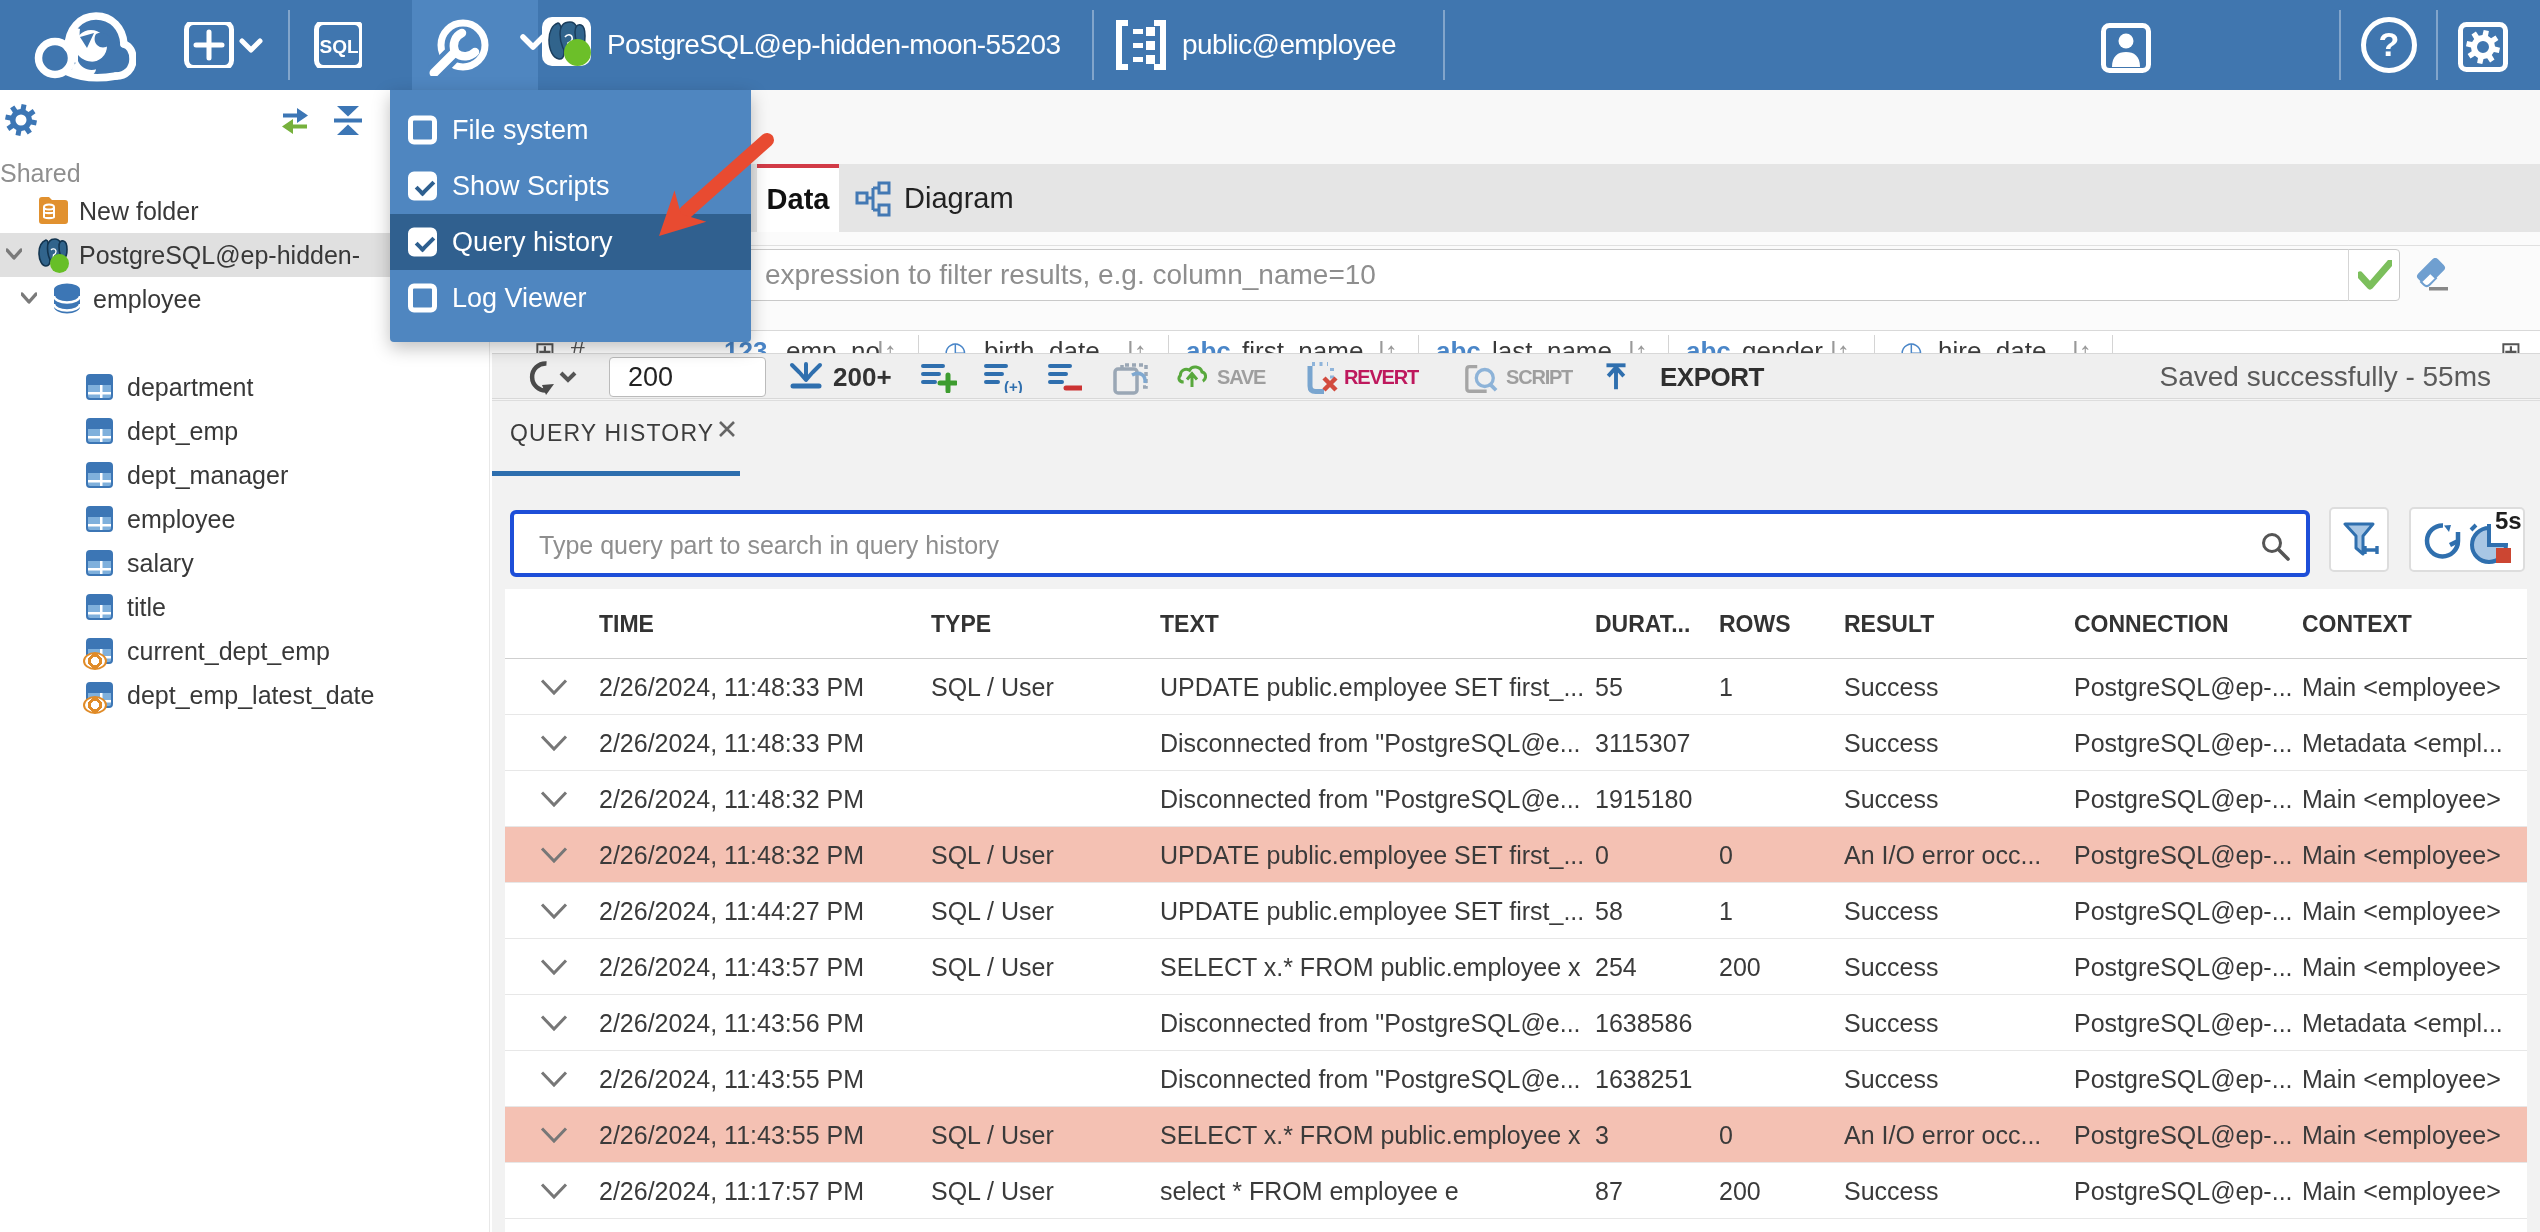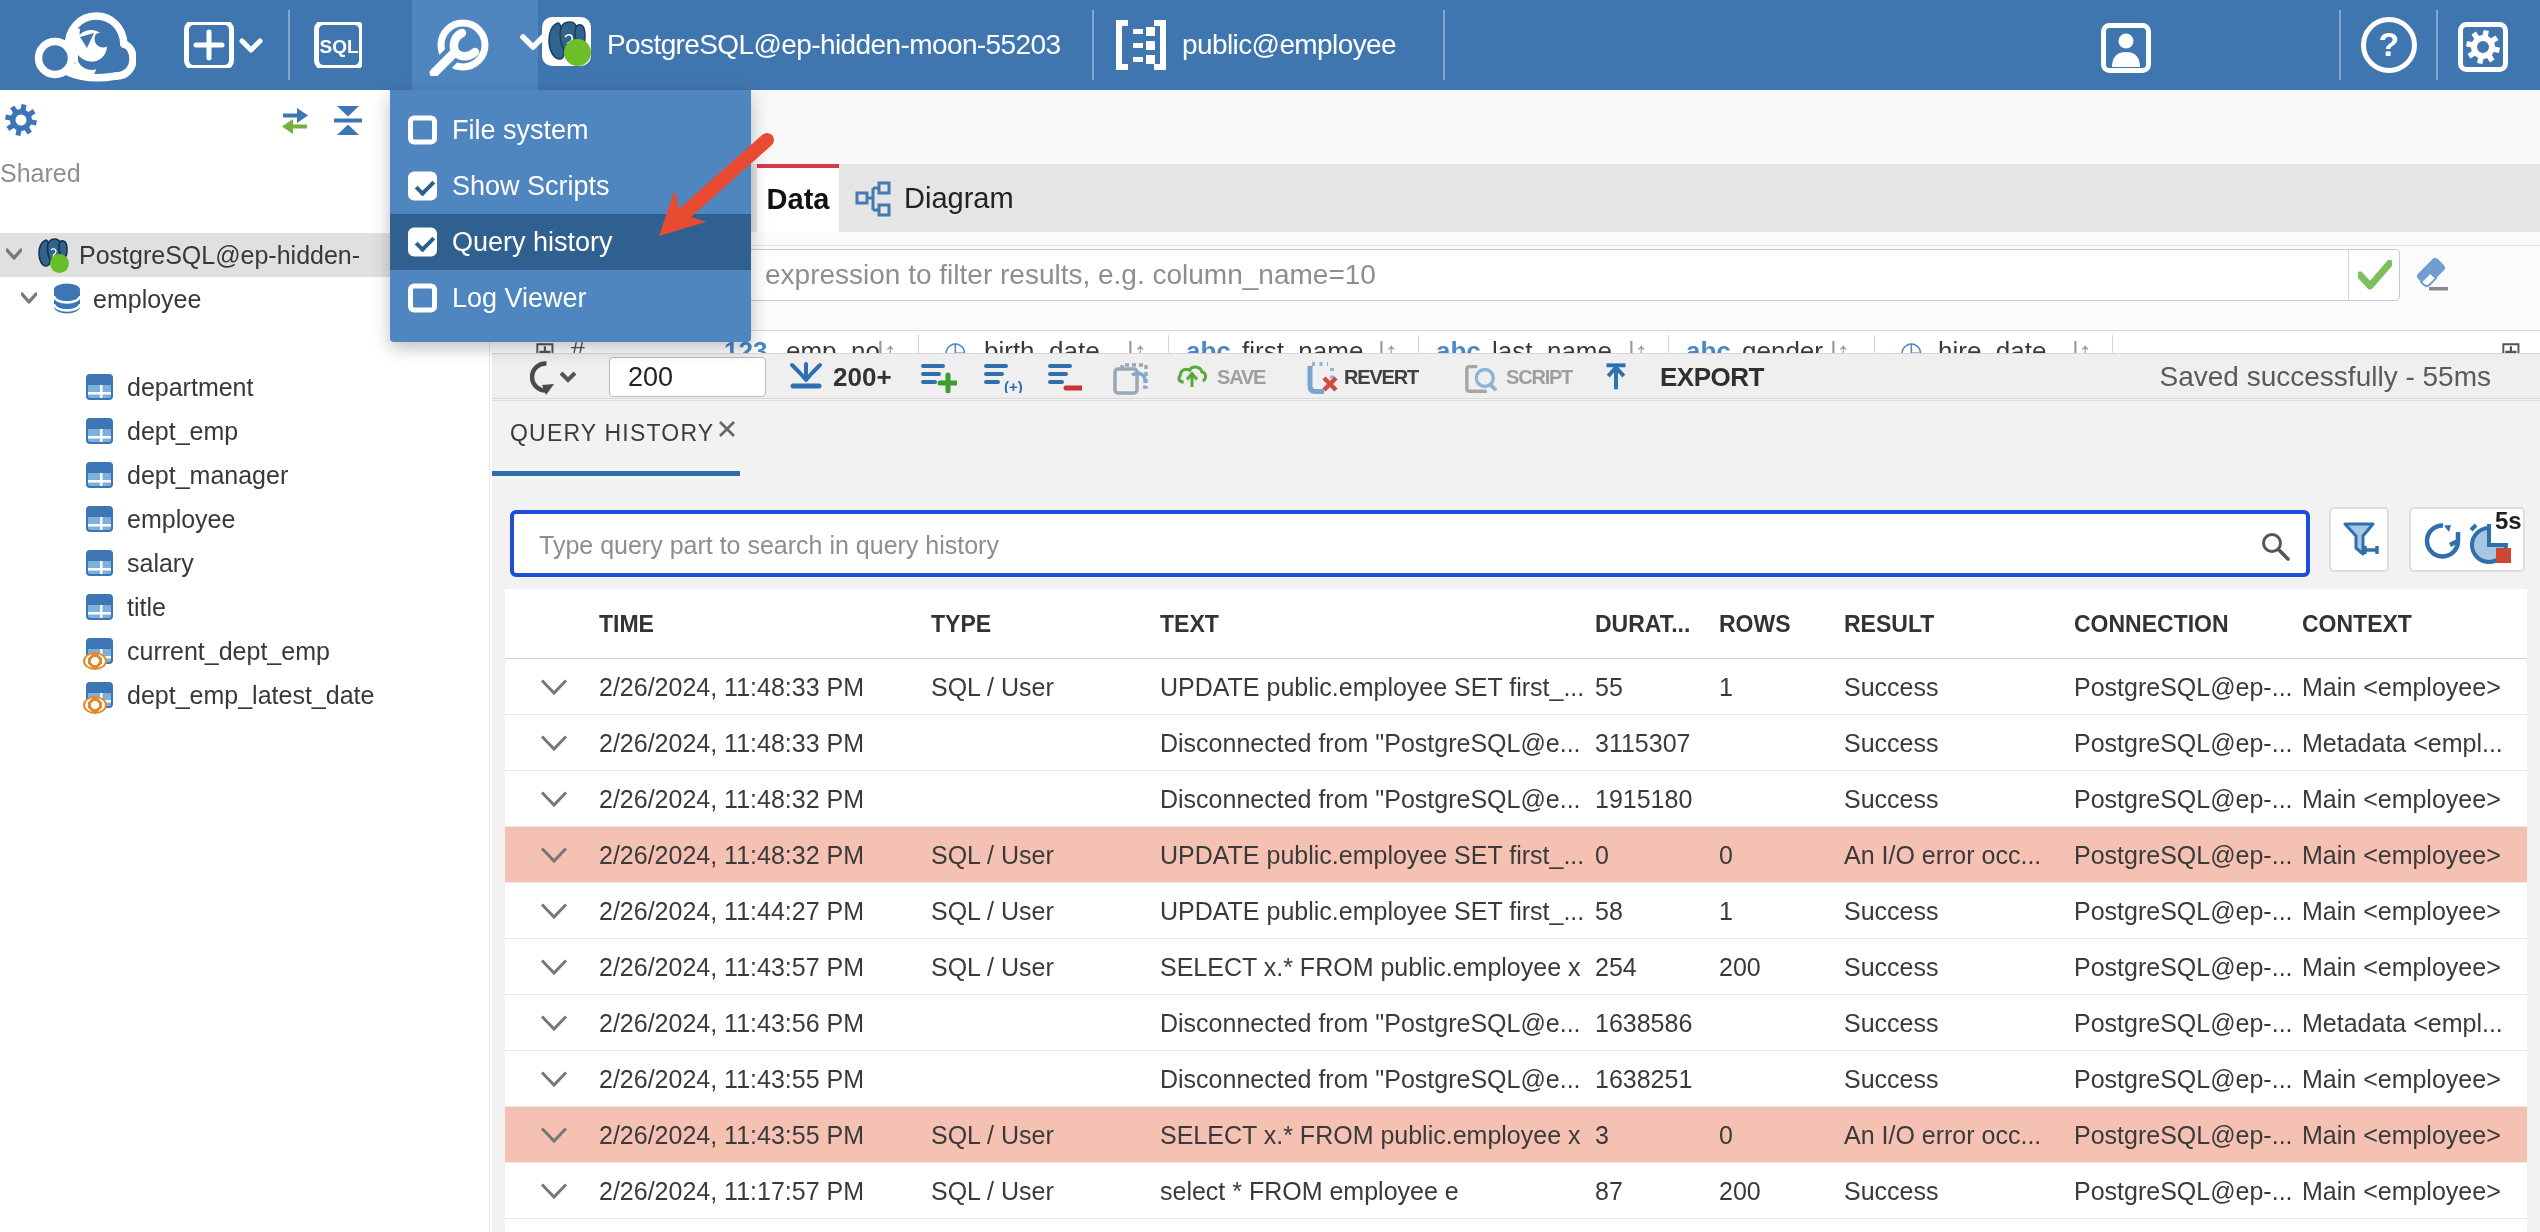--- a/index.html
+++ b/index.html
@@ -160,20 +160,30 @@
     <path d="M2 7.5 H16 V2 L27 9.5 L16 17 V11.5 H2 Z" fill="#3c76b5"></path>
     <path d="M26 18.5 H12 V13 L1 20.5 L12 28 V22.5 H26 Z" fill="#76b13c"></path>
   </svg>
   <svg class="abs" style="left:334px;top:14px" width="28" height="32" viewBox="0 0 28 32">
     <path d="M3 2 H25 L14 12.5 Z" fill="#3c76b5"></path>
     <rect x="0" y="14.5" width="28" height="4" fill="#3c76b5"></rect>
     <path d="M3 31 H25 L14 20.5 Z" fill="#3c76b5"></path>
   </svg>
   <div class="abs" style="left:0;top:69px;font-size:25px;color:#8f8f8f">Shared</div>
 
+  <div class="treerow" style="top:99px">
+    <svg class="abs" style="left:38px;top:7px" width="31" height="29" viewBox="0 0 31 29">
+      <path d="M1 4 C1 2 2 1 4 1 H11 L14 4 H27 C29 4 30 5 30 7 V25 C30 27 29 28 27 28 H4 C2 28 1 27 1 25 Z" fill="#e1912f"></path>
+      <g stroke="#fff" stroke-width="2" fill="none">
+        <ellipse cx="11" cy="11" rx="5" ry="2.6"></ellipse>
+        <path d="M6 11 V21 C6 22.5 16 22.5 16 21 V11 M6 16 C6 17.5 16 17.5 16 16"></path>
+      </g>
+    </svg>
+    <div class="treelabel" style="left:79px">New folder</div>
+  </div>
   <div class="treerow" style="top:143px;background:#e0e0e0">
     <svg class="abs" style="left:6px;top:15px" width="16" height="12" viewBox="0 0 16 12">
         <path d="M1 2 L8 10 L15 2" stroke="#7a7a7a" stroke-width="3.4" fill="none" stroke-linecap="round" stroke-linejoin="round"></path>
       </svg>
     <svg class="abs" style="left:38px;top:5px" width="30" height="32" viewBox="0 0 30 32">
       <path d="M8 2 C3 4 1 9 1 15 C1 22 4 28 8 28 C11 28 12 25 12 22 C12 17 11 7 10 4.5 C9.7 3 9.3 2.2 8 2 Z" fill="#31648c" stroke="#12344f" stroke-width="1.6"></path>
       <path d="M17 1 C11.5 1 9.5 4.5 9.5 10 C9.5 17 12 25 17 25.5 C21 26 24 21 24 15 C24 7 22.5 1 17 1 Z" fill="#31648c" stroke="#12344f" stroke-width="1.6"></path>
       <path d="M25.5 3 C22.5 2.4 21 4.6 21 8.5 C21 14 22.5 20 25.5 20 C28 20 29 16 29 11.5 C29 6 28 3.6 25.5 3 Z" fill="#31648c" stroke="#12344f" stroke-width="1.6"></path>
       <path d="M13 12 C14.5 10.5 17 10.6 17.8 12.5 C18.4 14.3 17.2 16 15.5 16.8 C15 19.6 15.2 22 16.3 24" fill="none" stroke="#fff" stroke-width="1.3"></path>
     </svg>
@@ -327,21 +337,21 @@
     <svg class="abs tbicon" style="left:685px" width="30" height="32" viewBox="0 0 36 32">
       <path d="M8 22 C2 22 1 17 4 14 C4 8 10 5 15 8 C18 2 28 3 30 10 C35 11 36 18 31 21" fill="none" stroke="#58a83c" stroke-width="3.6"></path>
       <path d="M18 28 V14 M12 19 L18 12 L24 19" stroke="#58a83c" stroke-width="3.6" fill="none"></path>
     </svg>
     <div class="tbtext tblabel" style="left:725px;color:#9e9e9e">SAVE</div>
     <svg class="abs tbicon" style="left:812px" width="34" height="34" viewBox="0 0 34 34">
       <path d="M8 3 H24 M28 7 V20" stroke="#8fb4da" stroke-width="4" stroke-dasharray="3 4.5" fill="none"></path>
       <path d="M6 5 V25 C6 28.5 8 30.5 11.5 30.5 H20" stroke="#79a5cf" stroke-width="5" fill="none"></path>
       <path d="M20 17 L32 29 M32 17 L20 29" stroke="#d24b3e" stroke-width="4.5"></path>
     </svg>
-    <div class="tbtext tblabel" style="left:852px;color:#404040">REVERT</div>
+    <div class="tbtext tblabel" style="left:852px;color:#be185d">REVERT</div>
     <svg class="abs tbicon" style="left:972px" width="34" height="34" viewBox="0 0 36 32">
       <path d="M14 4 H6 C4 4 3 5 3 7 V27 C3 29 4 30 6 30 H24" fill="none" stroke="#a5a5a5" stroke-width="3.5"></path>
       <circle cx="22" cy="16" r="9" fill="none" stroke="#8db3d8" stroke-width="3.5"></circle>
       <path d="M28 23 L34 29" stroke="#8db3d8" stroke-width="4"></path>
     </svg>
     <div class="tbtext tblabel" style="left:1014px;color:#9e9e9e">SCRIPT</div>
     <svg class="abs tbicon" style="left:1111px" width="26" height="32" viewBox="0 0 30 32">
       <path d="M15 30 V8 M6 15 L15 5 L24 15" stroke="#2f6fae" stroke-width="4.5" fill="none"></path>
       <path d="M4 2.5 H26" stroke="#2f6fae" stroke-width="4.5"></path>
     </svg>

